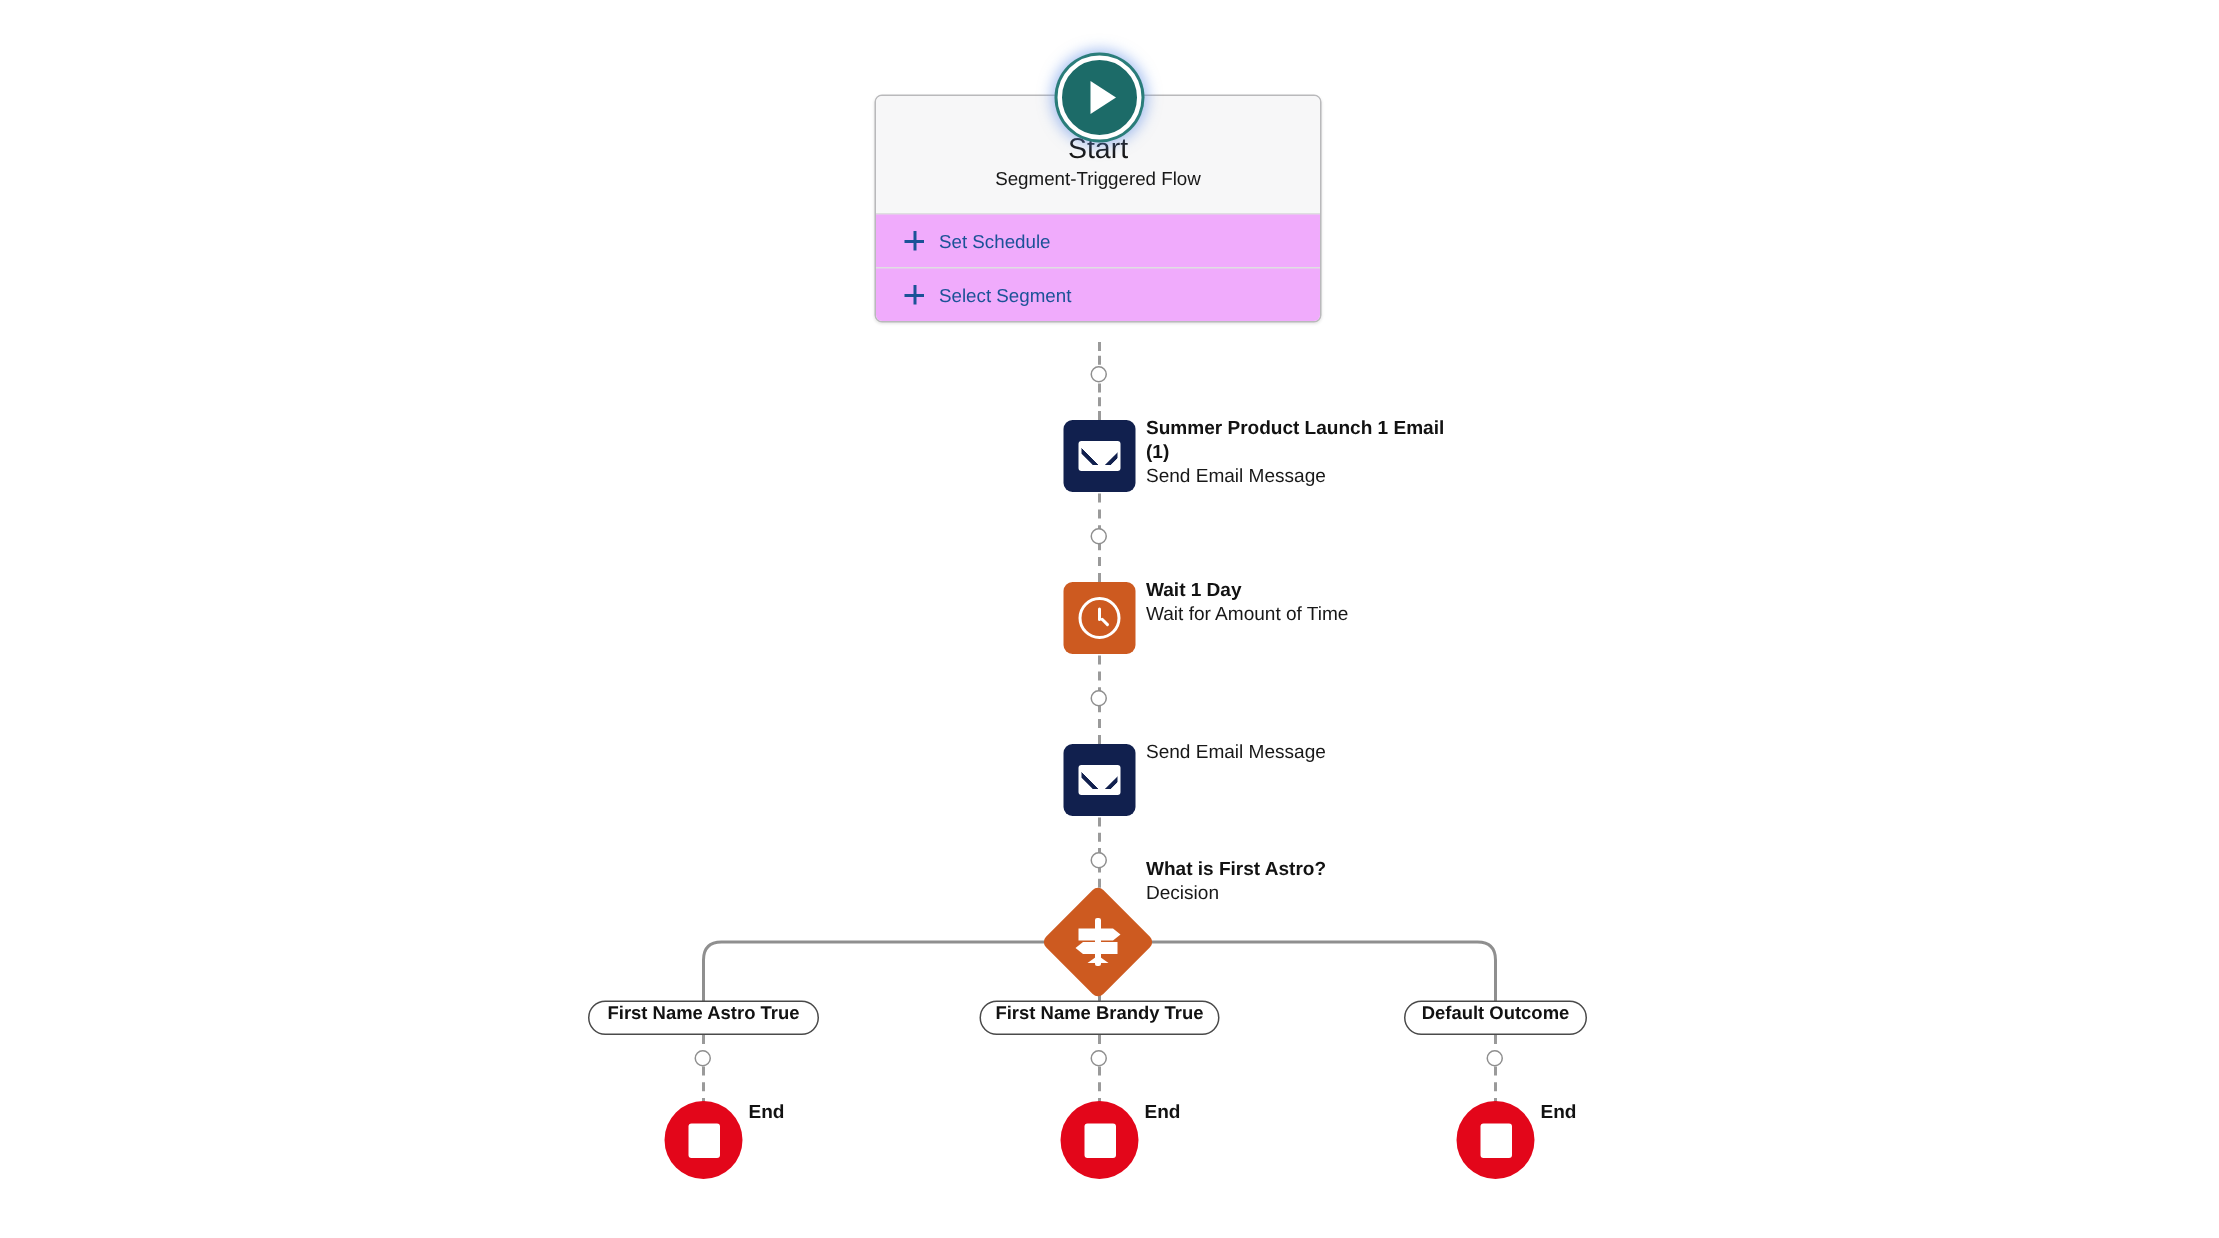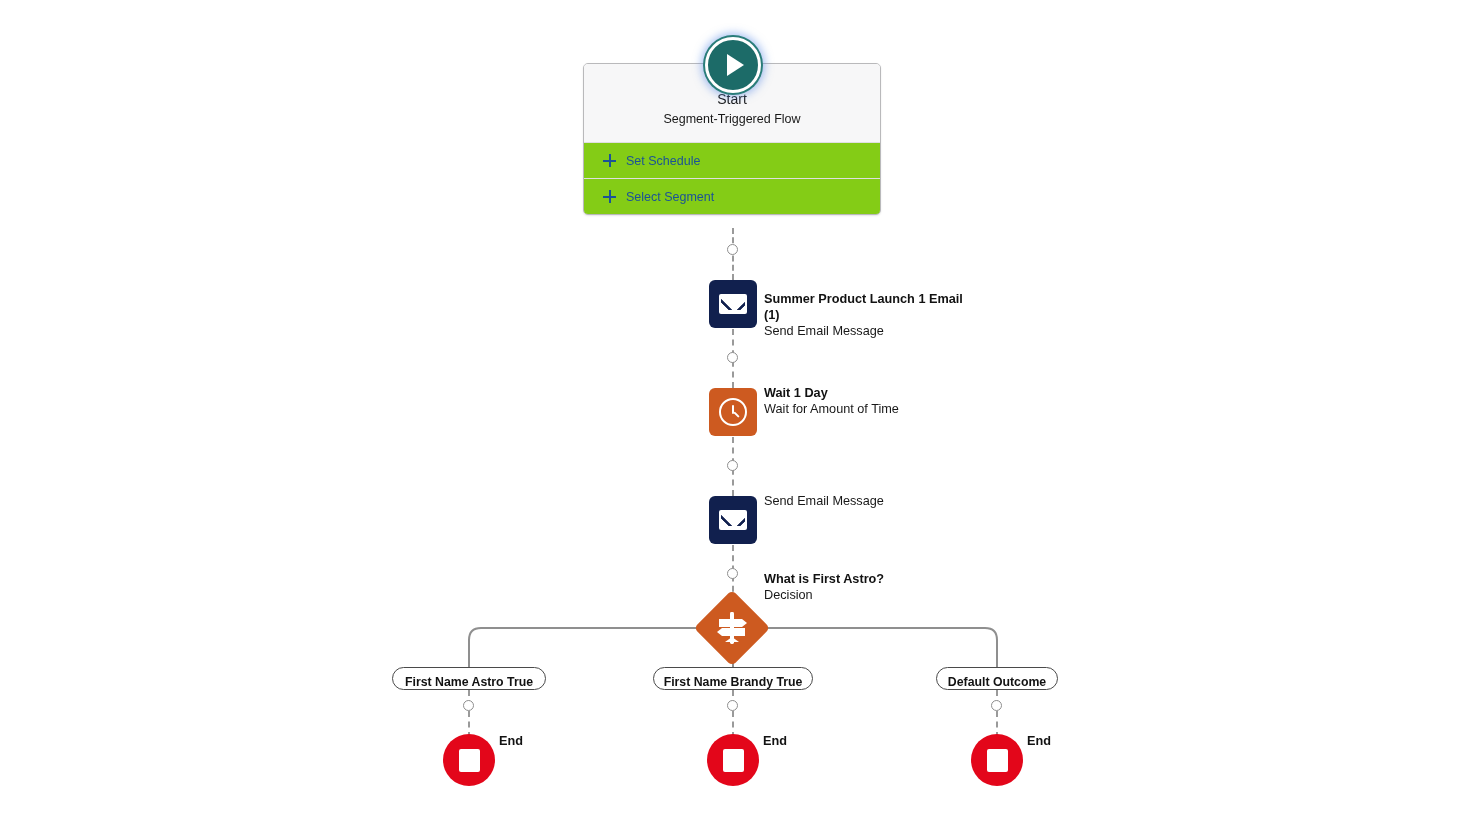--- a/index.html
+++ b/index.html
@@ -56,33 +56,33 @@
     box-sizing: border-box;
     box-shadow: 0 1px 2px rgba(0,0,0,0.10);
     overflow: hidden;
   }
   .start-head {
     padding: 26px 10px 14px 10px;
     text-align: center;
     background: #f7f7f8;
   }
   .start-title {
-    font-size: 14px;
+    font-size: 19px;
     color: #181818;
     line-height: 19px;
   }
   .start-sub {
     font-size: 12.5px;
     color: #181818;
     line-height: 18px;
     margin-top: 1px;
   }
   .start-row {
     border-top: 1px solid #dfdfe1;
-    background: #84cc16;
+    background: #f0abfc;
     height: 35px;
     display: flex;
     align-items: center;
     padding-left: 19px;
     cursor: pointer;
   }
   .plus-icon {
     width: 13px;
     height: 13px;
     position: relative;
@@ -243,21 +243,21 @@
   }
 
   
   .pill {
     position: absolute;
     height: 23px;
     border: 1.6px solid #4a4a4a;
     border-radius: 12px;
     background: #ffffff;
     display: flex;
-    align-items: flex-end;
+    align-items: flex-start;
     justify-content: center;
     padding: 0 13px;
     font-size: 12.3px;
     font-weight: bold;
     color: #121212;
     white-space: nowrap;
     box-sizing: border-box;
     z-index: 3;
   }
 
@@ -317,21 +317,21 @@
 
   <div class="conn-v" style="left:732px; top:228px; height:52px;"></div>
   <div class="conn-dot" style="left:727px; top:244px;"></div>
 
   <div class="sq-node sq-email" style="left:709px; top:280px;">
     <div class="env">
       <div class="env-body"></div>
       <div class="env-flap"></div>
     </div>
   </div>
-  <div class="node-label" style="left:764px; top:277px;margin-top:14px;">
+  <div class="node-label" style="left:764px; top:277px;">
     <div class="nl-title">Summer Product Launch 1 Email (1)</div>
     <div class="nl-sub">Send Email Message</div>
   </div>
 
   <div class="conn-v" style="left:732px; top:329px; height:59px;"></div>
   <div class="conn-dot" style="left:727px; top:352px;"></div>
 
   <div class="sq-node sq-wait" style="left:709px; top:388px;">
     <div class="clock"></div>
   </div>

